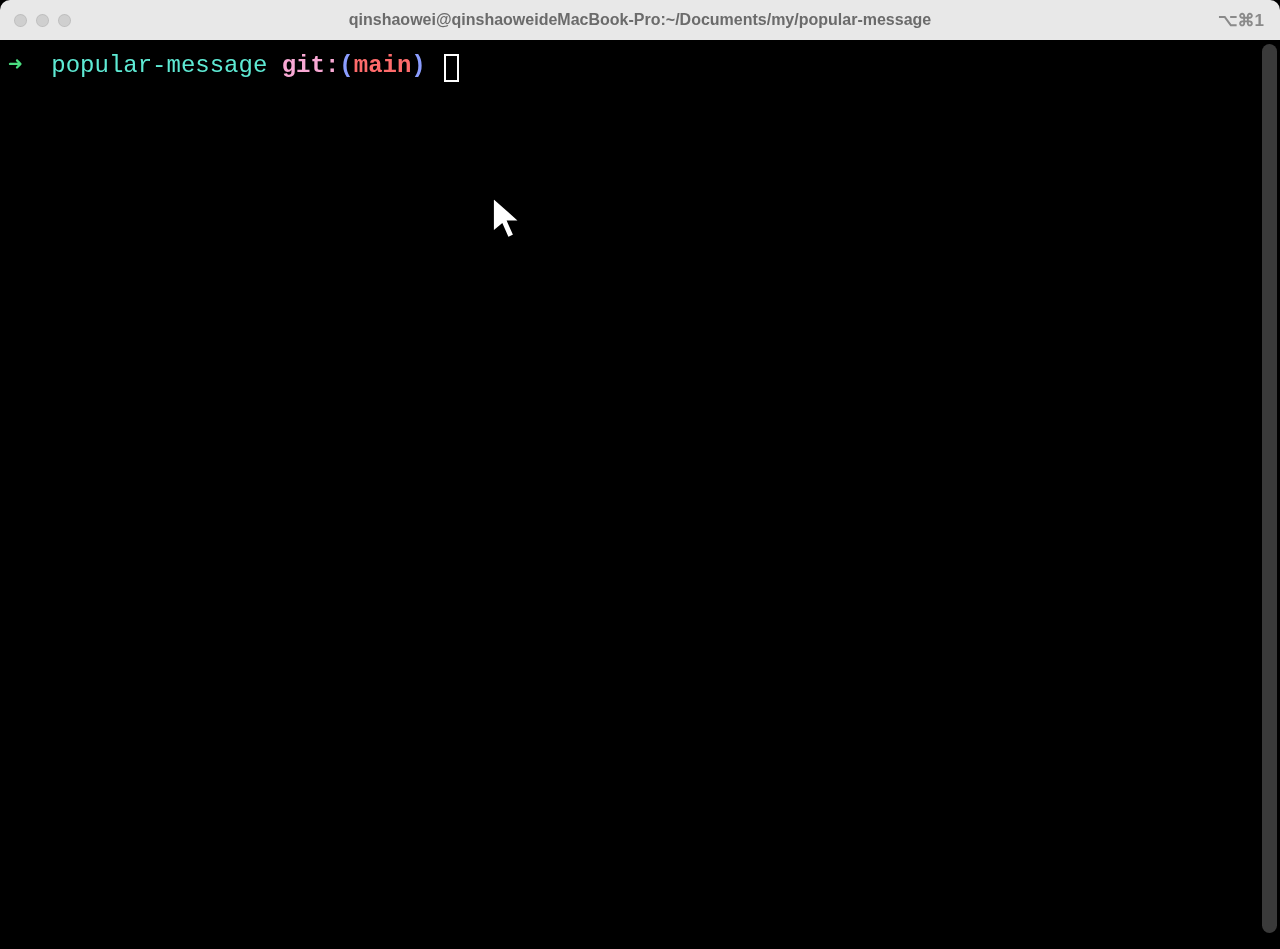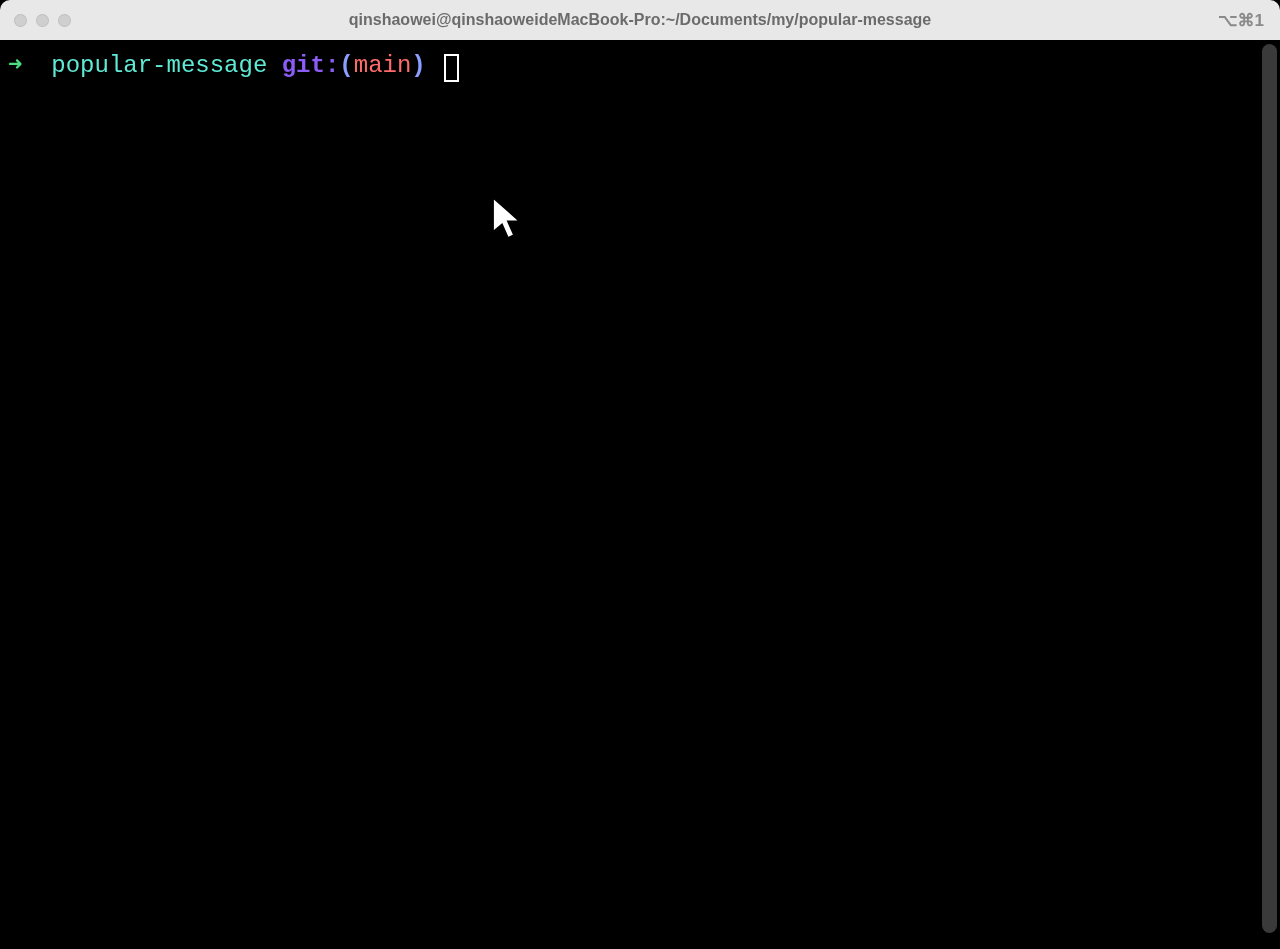--- a/index.html
+++ b/index.html
@@ -80,26 +80,26 @@
     }
     .arrow {
       color: #4ade80;
       font-weight: bold;
     }
     .directory {
       color: #5eead4;
       font-weight: normal;
     }
     .git-label {
-      color: #8b5cf6;
+      color: #f9a8d4;
       font-weight: bold;
     }
     .branch {
       color: #ff6b6b;
-      font-weight: normal;
+      font-weight: bold;
     }
     .paren {
       color: #8b9dff;
       font-weight: bold;
     }
     .cursor-block {
       display: inline-block;
       width: 15px;
       height: 28px;
       border: 2px solid #fff;

